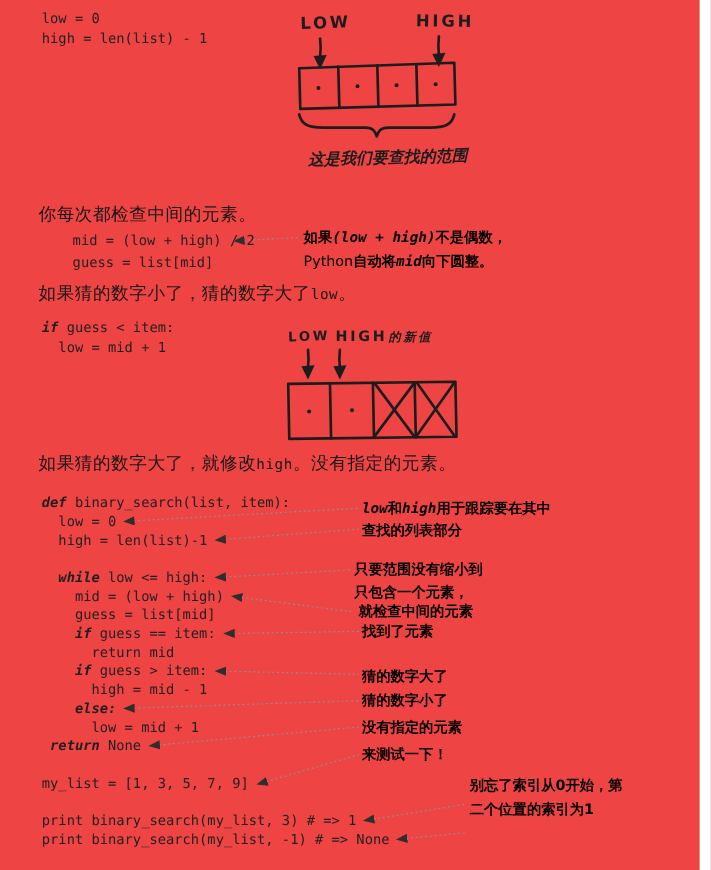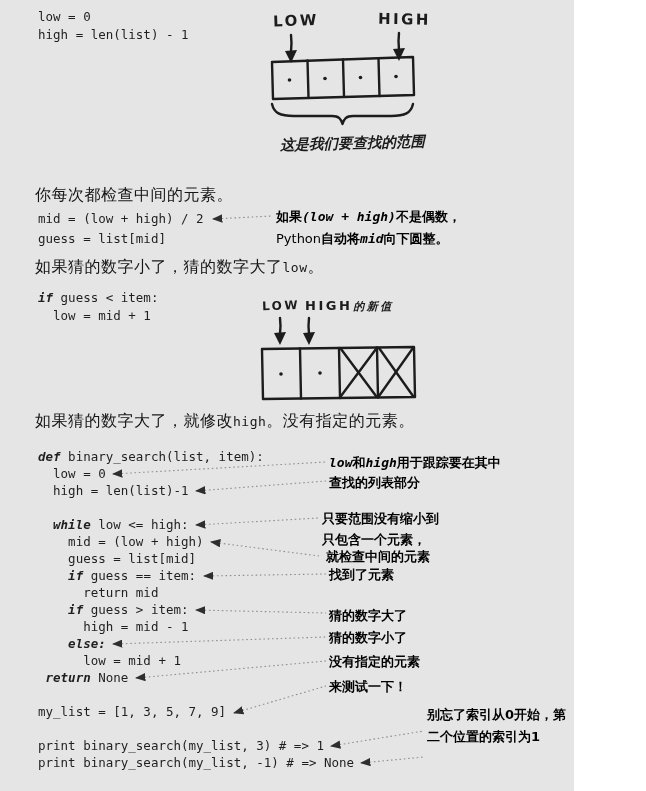--- a/index.html
+++ b/index.html
@@ -1,30 +1,30 @@
 <!DOCTYPE html>
 <html><head>
 <meta charset="utf-8">
 <style>
   html,body{margin:0;padding:0;background:#ffffff;}
-  #page{position:relative;width:574px;height:791px;background:#e5e5e5;overflow:hidden;
+  #page{position:relative;width:636px;height:791px;background:#ef4444;overflow:hidden;
         font-family:"DejaVu Sans","Liberation Sans",sans-serif;color:#1f1f1f;}
 
   
   .seg-c{font-family:"DejaVu Sans Mono","Liberation Mono",monospace;font-weight:400;}
   .seg-k{font-family:"DejaVu Sans Mono","Liberation Mono",monospace;font-weight:700;font-style:italic;}
   .seg-b{font-family:"DejaVu Sans","Liberation Sans",sans-serif;font-weight:700;}
   .seg-r{font-family:"DejaVu Sans","Liberation Sans",sans-serif;font-weight:400;}
   .seg-p{font-family:"DejaVu Serif","Liberation Serif",serif;font-weight:400;}
   .seg-pc{font-family:"DejaVu Sans Mono","Liberation Mono",monospace;font-size:13px;}
 
   .code{position:absolute;font-size:12.5px;color:#1f1f1f;white-space:pre;}
   .code .tline{height:17.5px;line-height:17.5px;}
   #listing .tline{height:17px;line-height:17px;}
-  #snippet-mid .tline{height:19.5px;line-height:19.5px;}
+  #snippet-mid .tline{height:19.5px;line-height:19.5px;margin-left:28px;}
 
   .para{position:absolute;font-size:16px;color:#161616;white-space:nowrap;letter-spacing:.5px;}
   .para .tline{line-height:20px;}
 
   .note{position:absolute;font-size:13px;color:#000;white-space:nowrap;}
   .note .tline{line-height:20px;}
   .lh15 .tline{line-height:15px;}
   .lh16 .tline{line-height:16px;}
   .lh17 .tline{line-height:17px;}
   .lh21 .tline{line-height:21px;}

